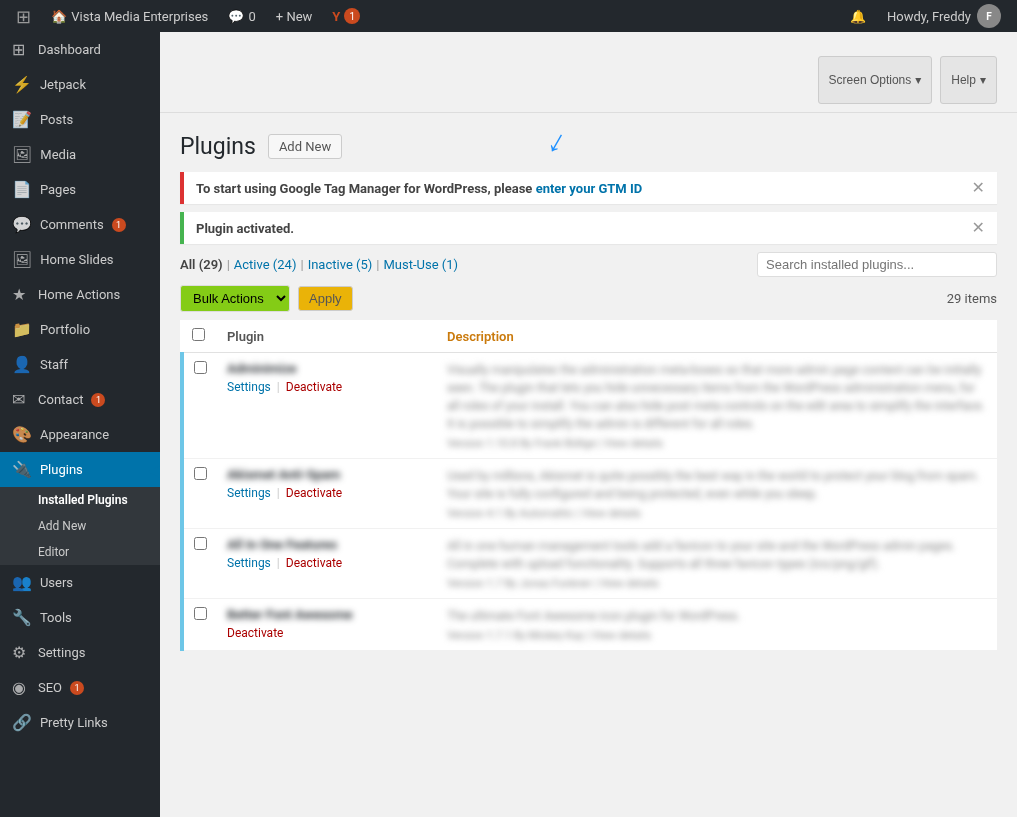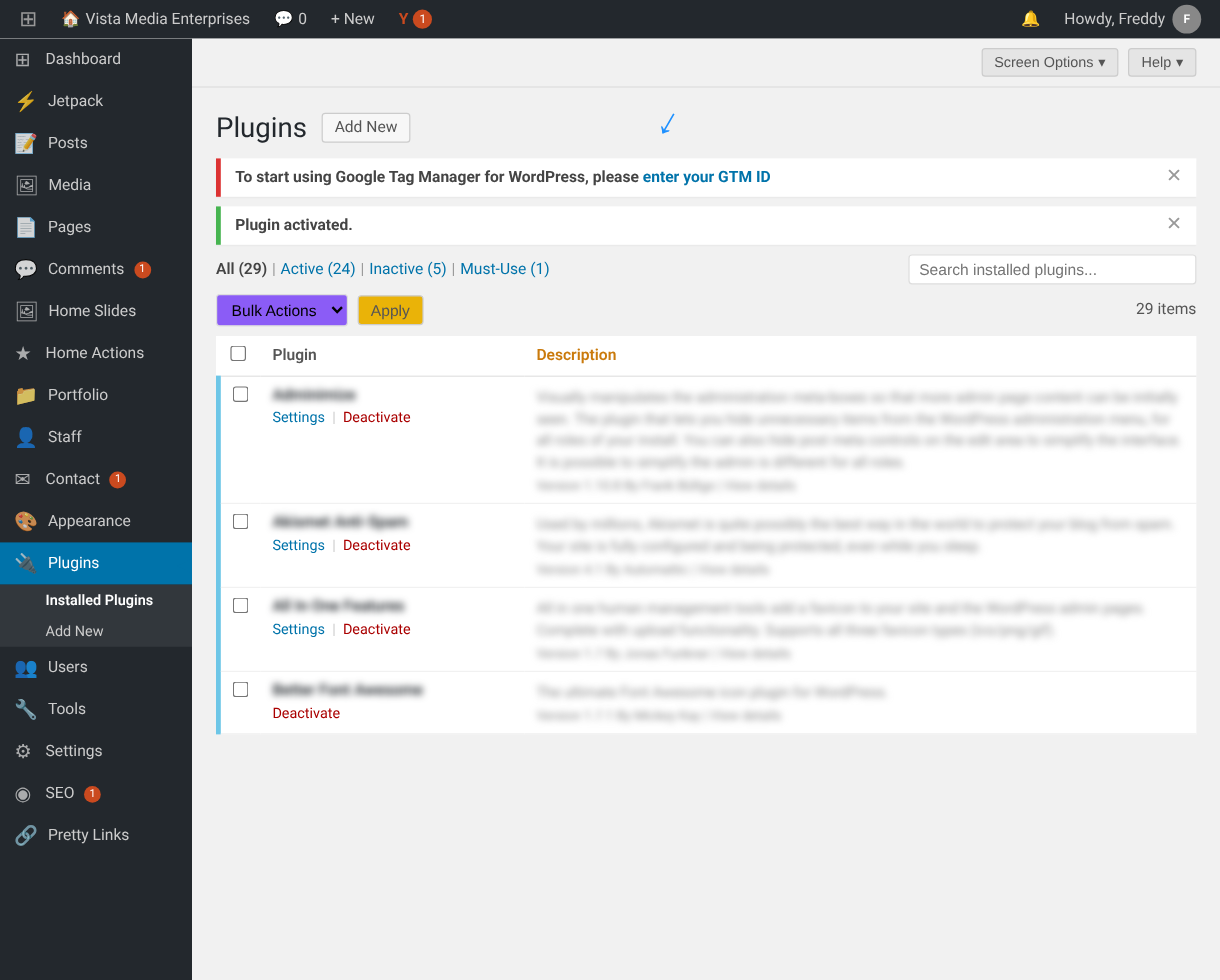--- a/index.html
+++ b/index.html
@@ -73,22 +73,22 @@
     }
     .content-inner { padding: 16px 20px; }
 
     
     .screen-options-bar {
       background: #f1f1f1; display: flex; justify-content: flex-end;
       align-items: center; padding: 8px 20px; gap: 8px; border-bottom: 1px solid #ddd;
     }
     .screen-options-btn {
       background: #e5e5e5; border: 1px solid #ccc; border-radius: 3px;
-      padding: 4px 10px; cursor: pointer; font-size: 12px; color: #555;
-      display: flex; align-items: center; gap: 4px;
+      padding: 16px 10px; cursor: pointer; font-size: 12px; color: #555;
+      display: flex; align-items: center; gap: 4px; margin-top: 16px;
     }
 
     
     .page-title-row { display: flex; align-items: center; gap: 12px; margin-bottom: 12px; margin-top: 4px; }
     .page-title { font-size: 23px; font-weight: 400; color: #23282d; }
     .add-new-btn {
       background: #f7f7f7; border: 1px solid #ccc; border-radius: 3px;
       padding: 4px 10px; cursor: pointer; font-size: 13px; color: #555;
       text-decoration: none;
     }
@@ -125,21 +125,21 @@
       border: 1px solid #ddd; border-radius: 3px; padding: 4px 8px;
       font-size: 13px; width: 240px; color: #999;
     }
 
     
     .bulk-actions-row {
       display: flex; align-items: center; gap: 8px; margin-bottom: 8px;
     }
     .bulk-select {
       border: 1px solid #ddd; border-radius: 3px; padding: 4px 8px;
-      font-size: 13px; background: #8b5cf6; cursor: pointer;
+      font-size: 13px; background: #84cc16; cursor: pointer;
     }
     .apply-btn {
       background: #eab308; border: 1px solid #ccc; border-radius: 3px;
       padding: 4px 10px; cursor: pointer; font-size: 13px; color: #555;
     }
     .items-count { margin-left: auto; font-size: 13px; color: #555; }
 
     
     .plugins-table { width: 100%; border-collapse: collapse; background: #fff; }
     .plugins-table th {
@@ -249,20 +249,23 @@
       <span class="menu-icon">🔌</span>
       <span>Plugins</span>
       <span class="sidebar-arrow">◀</span>
     </div>
     <div class="sidebar-submenu">
       <div class="sidebar-submenu-item active">
         <span>Installed Plugins</span>
       </div>
       <div class="sidebar-submenu-item">
         <span>Add New</span>
+      </div>
+      <div class="sidebar-submenu-item">
+        <span>Editor</span>
       </div>
     </div>
     <div class="sidebar-menu-item">
       <span class="menu-icon">👥</span>
       <span>Users</span>
     </div>
     <div class="sidebar-menu-item">
       <span class="menu-icon">🔧</span>
       <span>Tools</span>
     </div>

